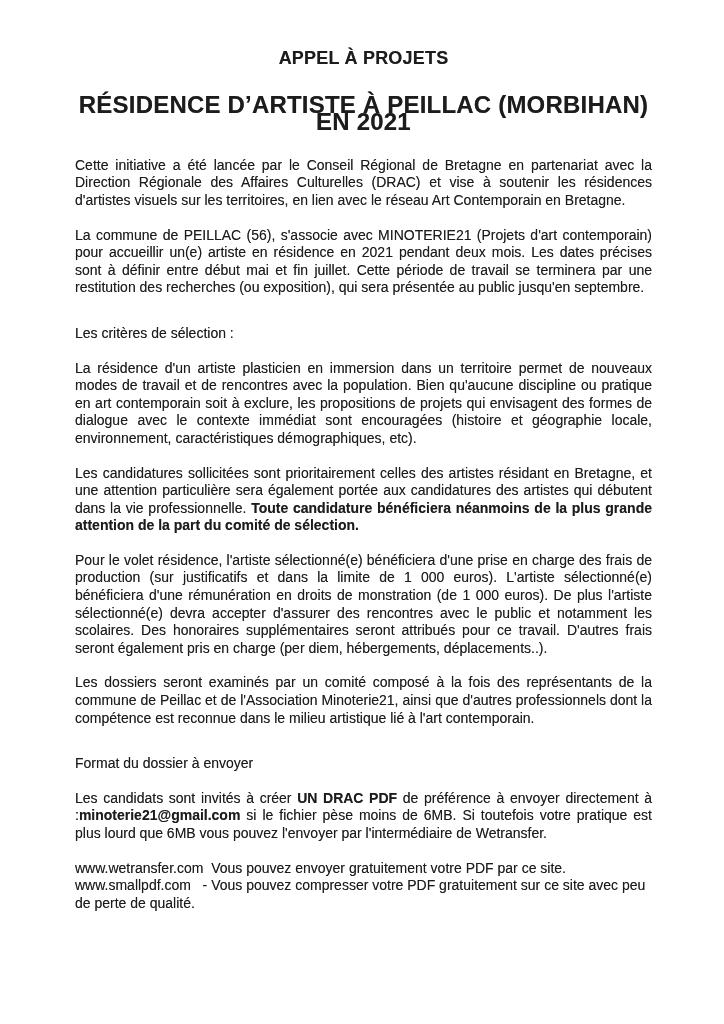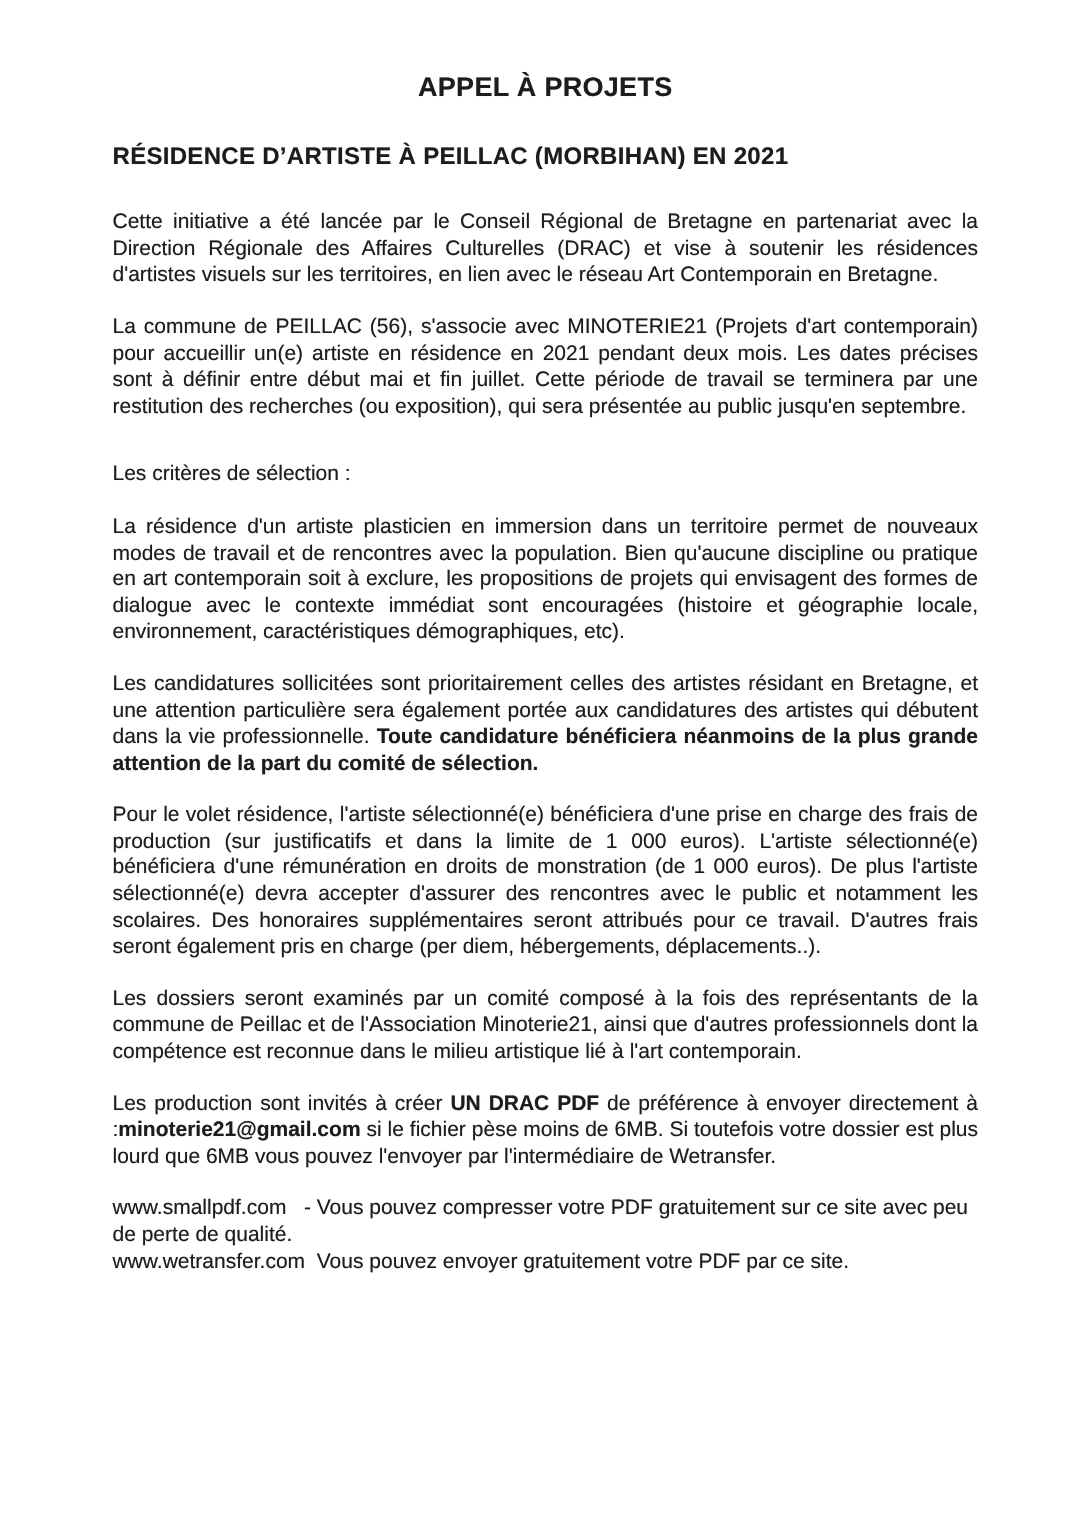--- a/index.html
+++ b/index.html
@@ -22,23 +22,23 @@
     overflow: hidden;
   }
   .doc-title {
     font-size: 18px;
     font-weight: bold;
     text-align: center;
     margin: 6px 0 28px 0;
     letter-spacing: 0.2px;
   }
   .doc-subtitle {
-    font-size: 16px;
+    font-size: 24px;
     font-weight: bold;
-    text-align: left;
+    text-align: center;
     margin: 0 0 26px 0;
     letter-spacing: 0.2px;
   }
   p.para {
     text-align: justify;
     margin: 0 0 17px 0;
   }
   p.heading {
     font-weight: normal;
     margin: 28px 0 17px 0;
@@ -66,21 +66,22 @@
 
   <p class="para"><span>La résidence d'un artiste plasticien en immersion dans un territoire permet de nouveaux modes de travail et de rencontres avec la population. Bien qu'aucune discipline ou pratique en art contemporain soit à exclure, les propositions de projets qui envisagent des formes de dialogue avec le contexte immédiat sont encouragées (histoire et géographie locale, environnement, caractéristiques démographiques, etc).</span></p>
 
   <p class="para"><span>Les candidatures sollicitées sont prioritairement celles des artistes résidant en Bretagne, et une attention particulière sera également portée aux candidatures des artistes qui débutent dans la vie professionnelle. </span><span class="b">Toute candidature bénéficiera néanmoins de la plus grande attention de la part du comité de sélection.</span></p>
 
   <p class="para"><span>Pour le volet résidence, l'artiste sélectionné(e) bénéficiera d'une prise en charge des frais de production (sur justificatifs et dans la limite de 1 000 euros). L'artiste sélectionné(e)  bénéficiera d'une rémunération en droits de monstration (de 1 000 euros). De plus l'artiste sélectionné(e) devra accepter d'assurer des rencontres avec le public et notamment les scolaires. Des honoraires supplémentaires seront attribués pour ce travail. D'autres frais seront également pris en charge (per diem, hébergements, déplacements..).</span></p>
 
 
   <p class="para"><span>Les dossiers seront examinés par un comité composé à la fois des représentants de la commune de Peillac et de l'Association Minoterie21, ainsi que d'autres professionnels dont la compétence est reconnue dans le milieu artistique lié à l'art contemporain.</span></p>
 
+  <p class="heading">Format du dossier à envoyer</p>
 
-  <p class="para"><span>Les production sont invités à créer </span><span class="b">UN DRAC PDF</span><span> de préférence à envoyer directement à :</span><span class="b">minoterie21@gmail.com</span><span> si le fichier pèse moins de 6MB. Si toutefois votre dossier est plus lourd que 6MB vous pouvez l'envoyer par l'intermédiaire de Wetransfer.</span></p>
+  <p class="para"><span>Les candidats sont invités à créer </span><span class="b">UN DRAC PDF</span><span> de préférence à envoyer directement à :</span><span class="b">minoterie21@gmail.com</span><span> si le fichier pèse moins de 6MB. Si toutefois votre pratique est plus lourd que 6MB vous pouvez l'envoyer par l'intermédiaire de Wetransfer.</span></p>
 
 
+  <p class="line">www.wetransfer.com  Vous pouvez envoyer gratuitement votre PDF par ce site.</p>
+
   <p class="line">www.smallpdf.com   - Vous pouvez compresser votre PDF gratuitement sur ce site avec peu de perte de qualité.</p>
-
-  <p class="line">www.wetransfer.com  Vous pouvez envoyer gratuitement votre PDF par ce site.</p>
 
 </div>
 
 </body></html>

